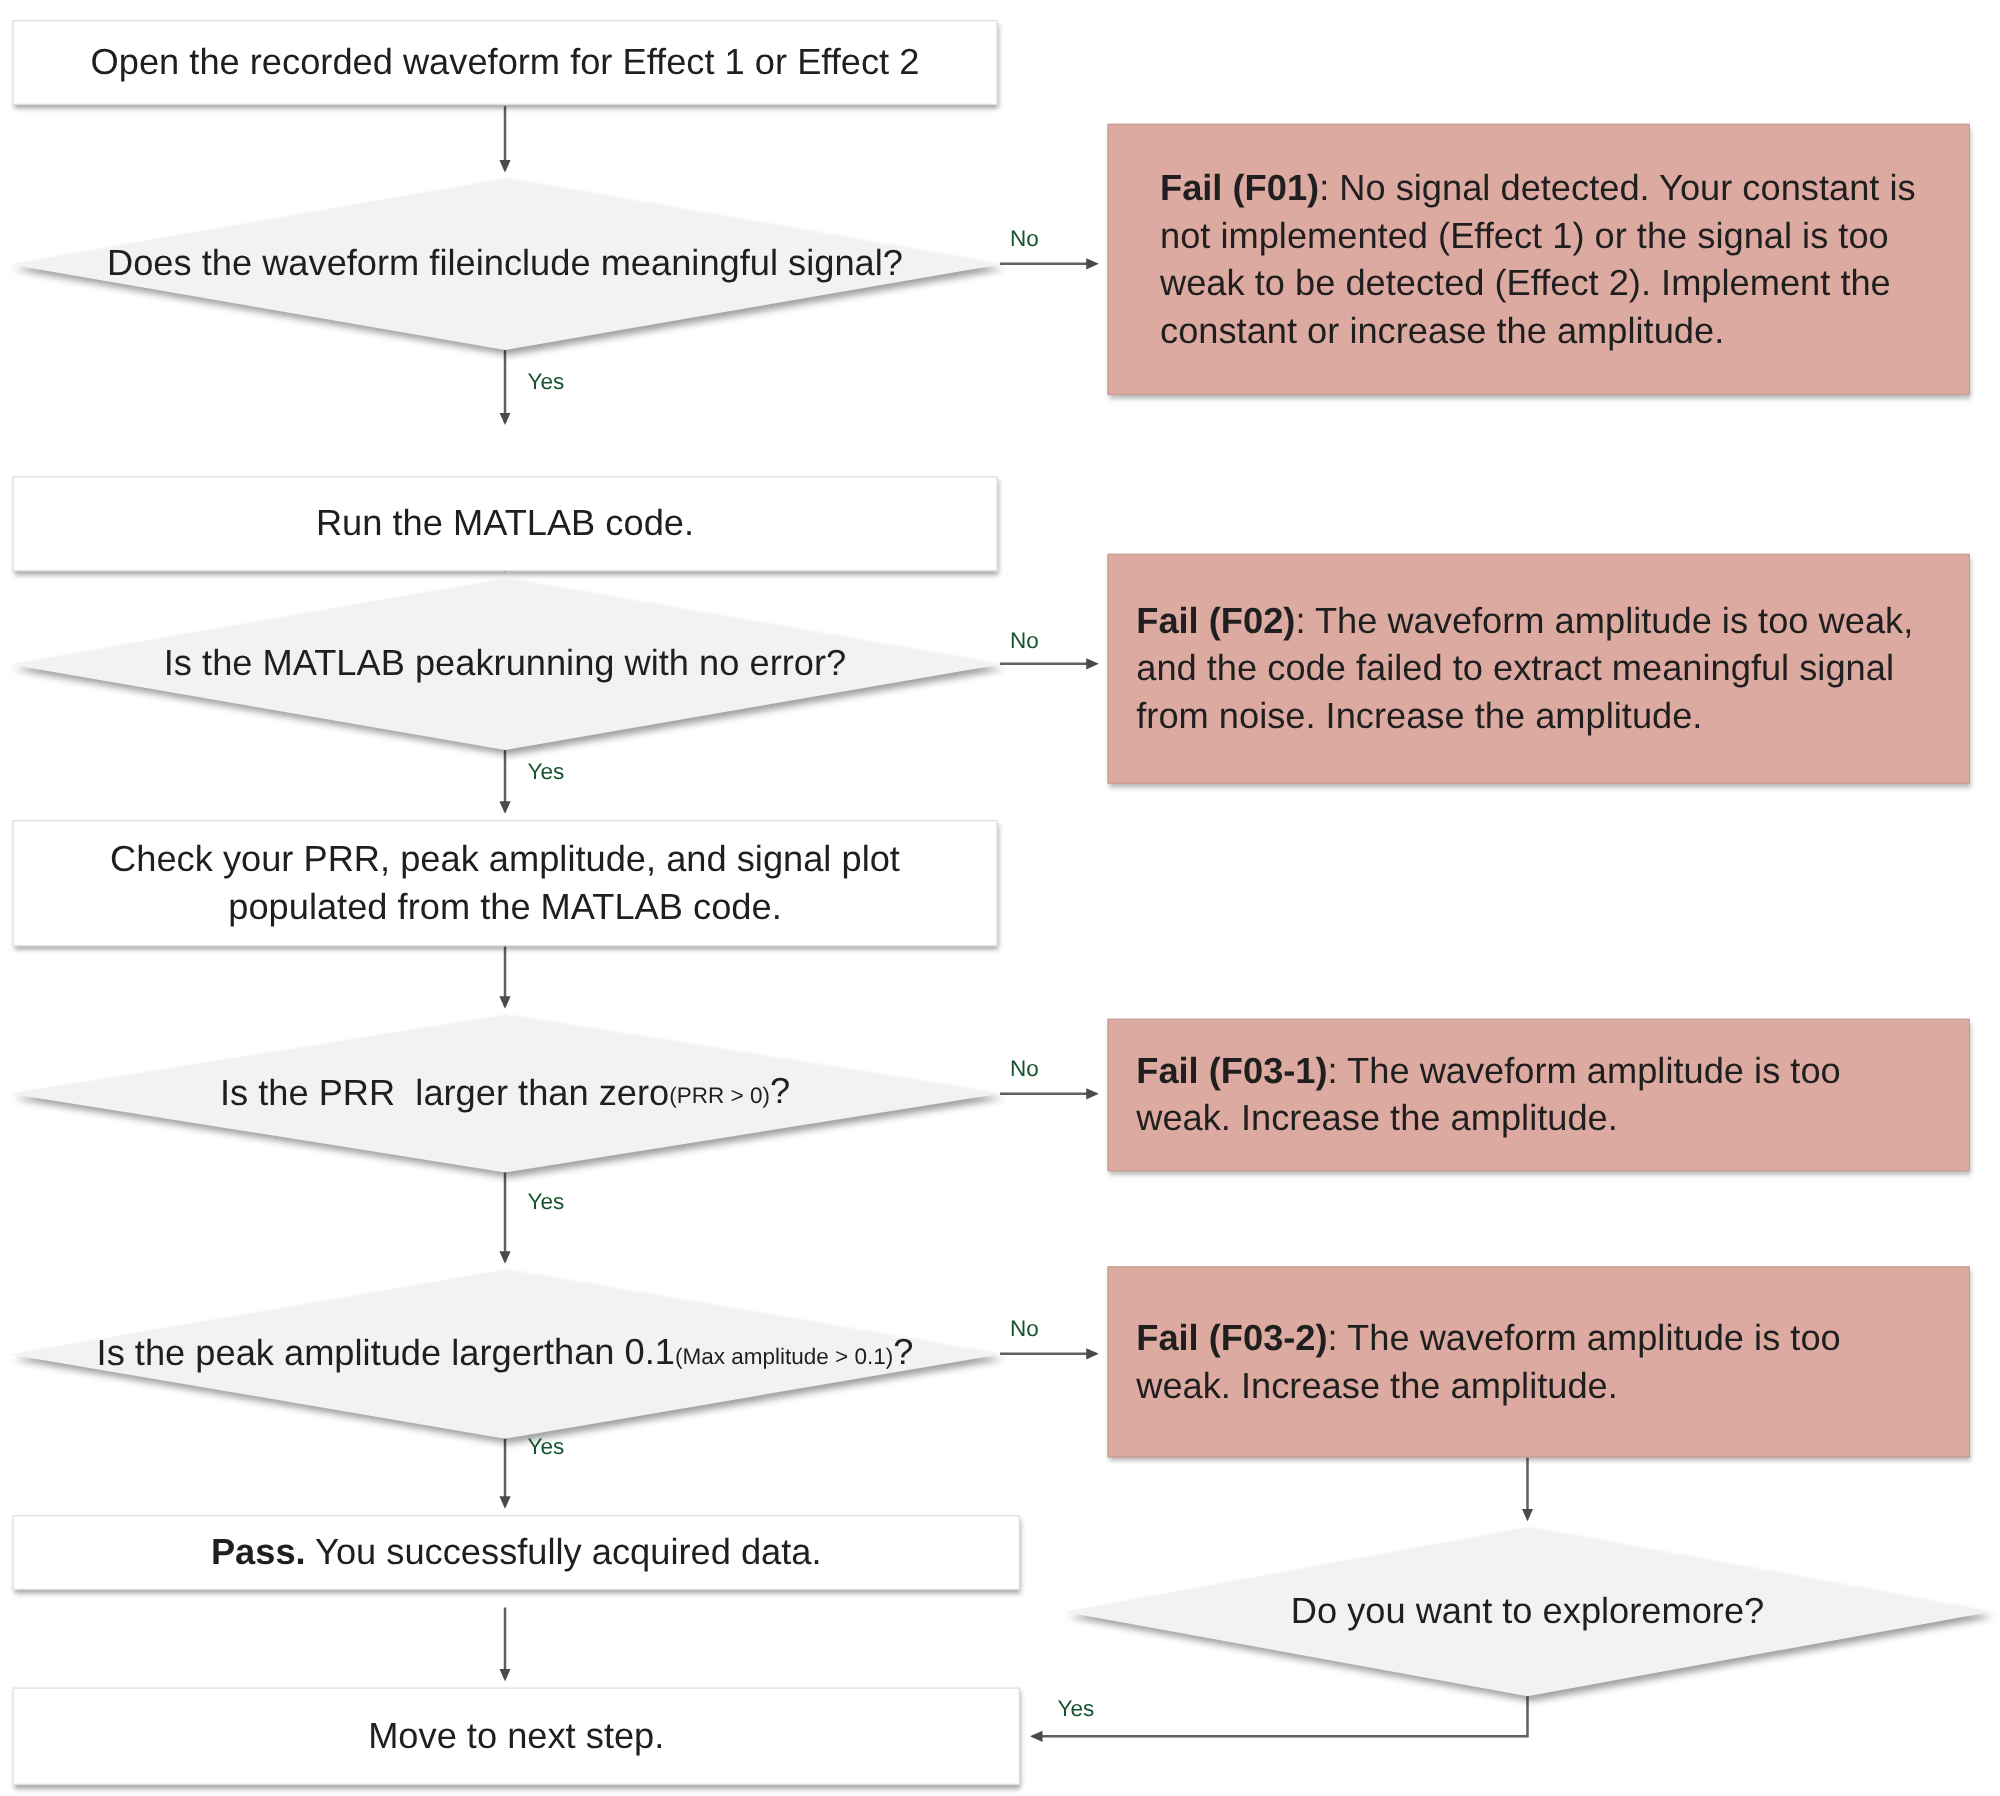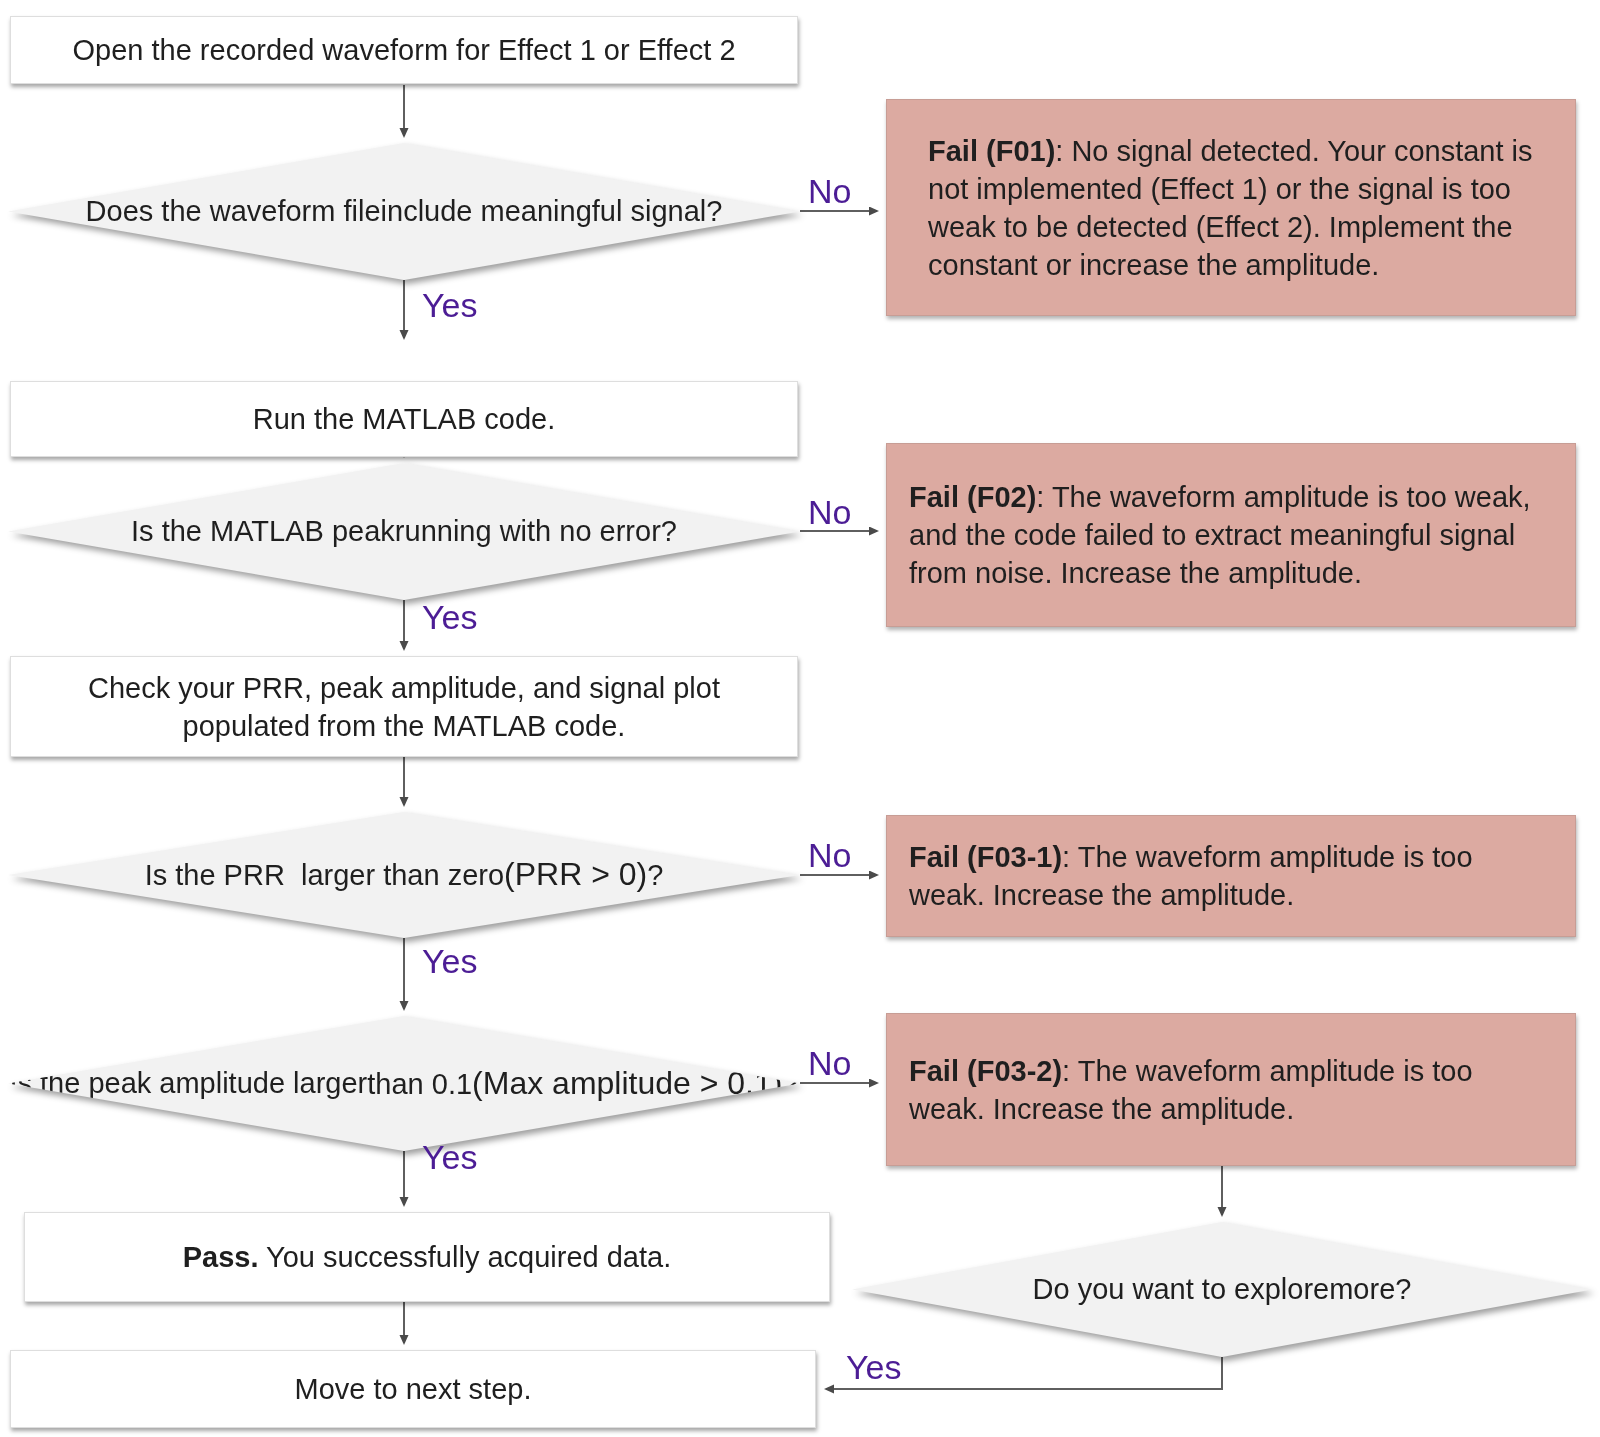--- a/index.html
+++ b/index.html
@@ -22,22 +22,22 @@
   }
   .fail .body{display:inline;}
   .diamond-wrap{position:absolute;filter:drop-shadow(3px 4px 3px rgba(0,0,0,0.38));}
   .diamond{
     width:100%;height:100%;background:#f2f2f2;
     clip-path:polygon(50% 0,100% 50%,50% 100%,0 50%);
     display:flex;flex-direction:row;align-items:center;justify-content:center;
     font-size:29px;line-height:41px;text-align:center;
   }
   .diamond .line{white-space:pre-wrap;}
-  .small{font-size:32px;}
-  .edge-label{position:absolute;font-size:34px;line-height:30px;color:#4c1d95;}
+  .small{font-size:18px;}
+  .edge-label{position:absolute;font-size:18px;line-height:30px;color:#14532d;}
   b{font-weight:bold;}
 </style>
 </head>
 <body>
 
 <div class="canvas">
 
   <svg class="connectors" viewBox="0 0 1600 1437">
     <defs>
       <marker id="ah" markerWidth="11" markerHeight="10" refX="8" refY="4.5" orient="auto" markerUnits="userSpaceOnUse">
@@ -112,21 +112,21 @@
     <div class="diamond">
       <span class="line">Is the peak amplitude larger</span>
       <span class="line"><span>than 0.1</span><span class="small">(Max amplitude &gt; 0.1)</span><span>?</span></span>
     </div>
   </div>
 
   <div class="node fail" style="left:886px;top:1013px;width:690px;height:153px;">
     <span><b>Fail (F03-2)</b><span class="body">: The waveform amplitude is too weak. Increase the amplitude.</span></span>
   </div>
 
-  <div class="node process" style="left:24px;top:1212px;width:806px;height:90px;">
+  <div class="node process" style="left:10px;top:1212px;width:806px;height:60px;">
     <span><b>Pass.</b><span> You successfully acquired data.</span></span>
   </div>
 
   <div class="node process" style="left:10px;top:1350px;width:806px;height:78px;">
     <span>Move to next step.</span>
   </div>
 
   <div class="diamond-wrap" style="left:852px;top:1222px;width:740px;height:135px;">
     <div class="diamond">
       <span class="line">Do you want to explore</span>

